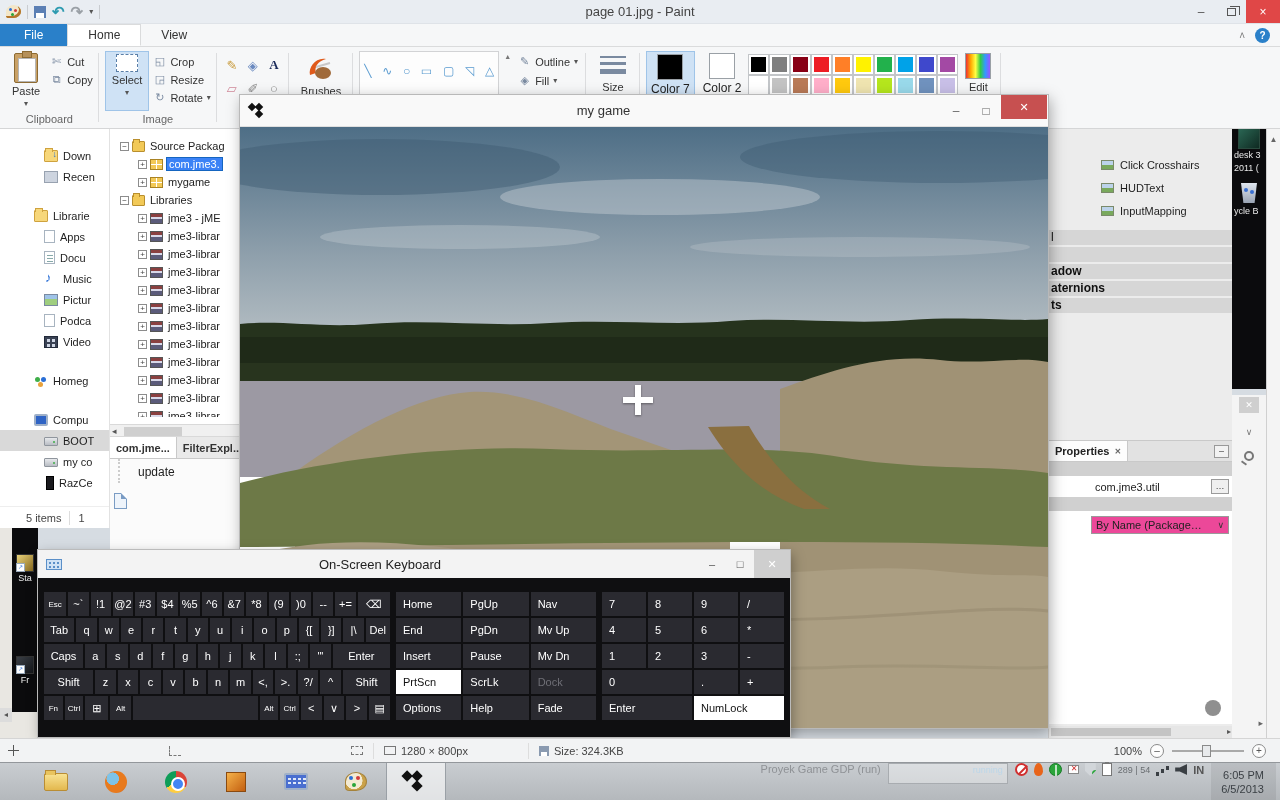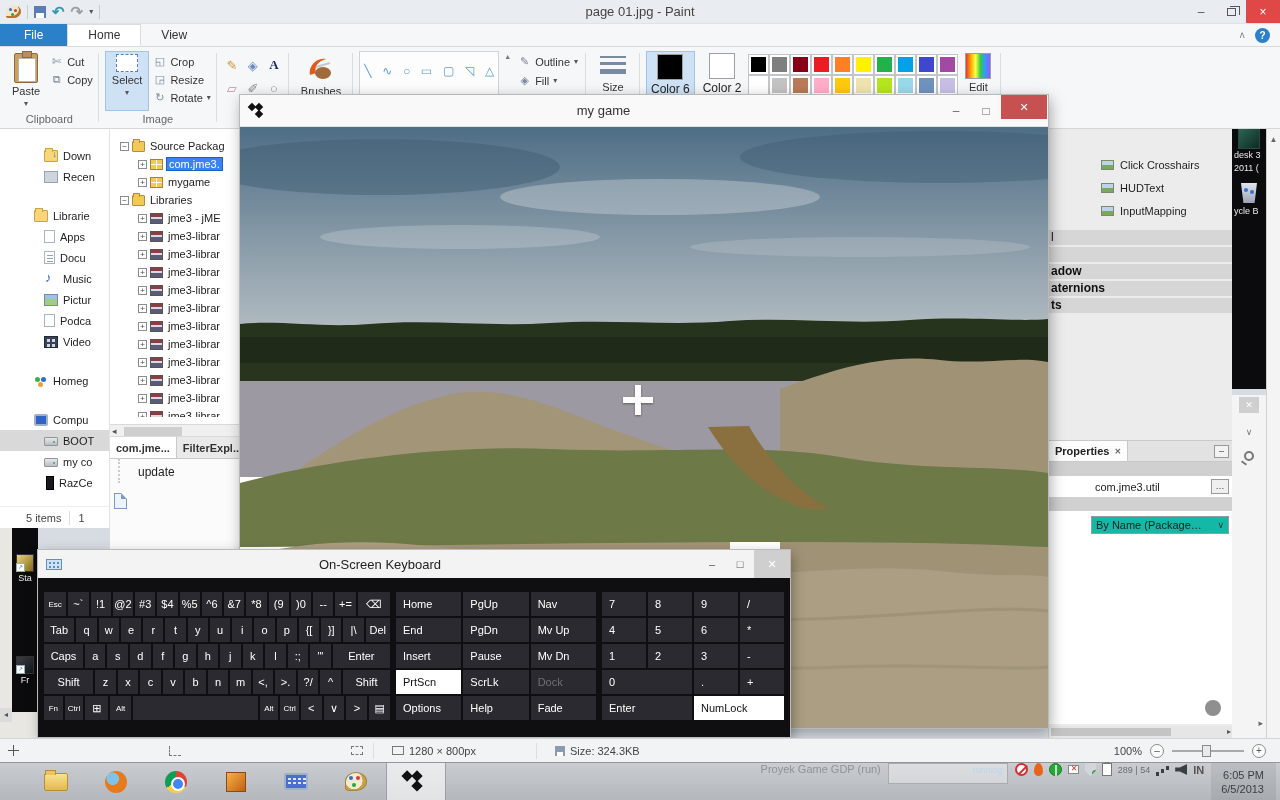--- a/index.html
+++ b/index.html
@@ -139,21 +139,21 @@
   .frag-row.thin { font-weight:normal; }
   .props-tabbar { position:absolute; left:0; top:311px; width:184px; height:22px; background:#e2e2e2; border-top:1px solid #c9c9c9; border-bottom:1px solid #c9c9c9; display:flex; align-items:stretch; }
   .props-tab { background:#fdfdfd; border-right:1px solid #c9c9c9; padding:0 6px; display:flex; align-items:center; gap:5px; font-weight:bold; color:#222; }
   .props-tab .x { font-size:8px; color:#666; }
   .props-min { margin-left:auto; margin-right:4px; align-self:center; width:15px; height:13px; border:1px solid #999; background:#f2f2f2; font-size:9px; line-height:11px; text-align:center; color:#444; }
   .props-body { position:absolute; left:0; top:333px; width:184px; height:262px; background:#fff; }
   .prow-gray { height:14px; background:#d0d0d0; }
   .prow { height:21px; display:flex; align-items:center; padding:0 4px 0 46px; gap:4px; }
   .prow .val { flex:1; }
   .pbtn { width:18px; height:15px; border:1px solid #9a9a9a; background:#efefef; font-size:9px; line-height:13px; text-align:center; color:#333; }
-  .pdrop { margin-left:42px; margin-right:4px; height:18px; border:1px solid #9a9a9a; background:#14b8a6; display:flex; align-items:center; padding:0 4px; gap:4px; }
+  .pdrop { margin-left:42px; margin-right:4px; height:18px; border:1px solid #9a9a9a; background:#ec4899; display:flex; align-items:center; padding:0 4px; gap:4px; }
   .pdrop .val { flex:1; white-space:nowrap; overflow:hidden; }
   .pdrop .v { color:#333; font-size:9px; }
   .gray-dot { position:absolute; right:12px; bottom:8px; width:16px; height:16px; border-radius:50%; background:#8f8f8f; }
   .nbr-hscroll { position:absolute; left:0; top:597px; width:184px; height:12px; background:#e6e6e6; }
   .nbr-hscroll .thumb { position:absolute; left:2px; top:2px; width:120px; height:8px; background:#c4c4c4; }
   .nbr-hscroll .arr { position:absolute; right:2px; top:0; font-size:8px; line-height:12px; color:#555; }
 
   
   #deskright { left:1232px; top:123px; width:34px; height:266px; background:#0b0b0d; color:#e8e8e8; font-size:9px; overflow:hidden; }
   .dr-app { width:22px; height:26px; margin:0 auto; background:linear-gradient(135deg,#2e6e5a,#0f2a22); border:1px solid #2a4a3e; }
@@ -212,21 +212,21 @@
   .pt-status { position:absolute; left:0; top:738px; width:1280px; height:24px; background:#f2f3f4; border-top:1px solid #d5d5d5; display:flex; align-items:center; font-size:11px; color:#444; z-index:30; }
   .st-ic-move { width:11px; height:11px; margin-left:8px; position:relative; }
   .st-ic-move::before{ content:""; position:absolute; left:5px; top:0; width:1px; height:11px; background:#555; }
   .st-ic-move::after{ content:""; position:absolute; left:0; top:5px; width:11px; height:1px; background:#555; }
   .st-sep { width:1px; height:16px; background:#ddd; margin:0 10px; }
   .st-ic-pos { width:12px; height:10px; border-left:1px dashed #777; border-bottom:1px dashed #777; margin-left:150px; }
   .st-ic-sel { width:12px; height:9px; border:1px dashed #777; margin-left:170px; }
   .st-ic-dim { width:12px; height:9px; border:1px solid #777; }
   .st-ic-save { width:10px; height:10px; background:#8a9ab0; position:relative; }
   .st-ic-save::after{ content:""; position:absolute; left:2px; bottom:0; width:6px; height:4px; background:#fff; }
-  .st-group { display:flex; align-items:center; gap:5px;margin-left:8px; }
+  .st-group { display:flex; align-items:center; gap:5px; }
   .st-zoom { margin-left:auto; display:flex; align-items:center; gap:8px; padding-right:14px; }
   .zbtn { width:14px; height:14px; border:1px solid #8a8a8a; border-radius:50%; text-align:center; line-height:12px; color:#555; background:#fdfdfd; font-size:10px; }
   .ztrack { width:72px; height:2px; background:#a9a9a9; position:relative; }
   .zthumb { position:absolute; left:30px; top:-5px; width:9px; height:12px; background:#e8eaec; border:1px solid #8a8a8a; }
 
   
   #taskbar { position:absolute; left:0; top:762px; width:1280px; height:38px; background:linear-gradient(#c9cdd1,#b4b8bc); border-top:1px solid #93979b; display:flex; align-items:center; z-index:40; font-size:11px; }
   .tb-apps { display:flex; align-items:stretch; height:100%; padding-left:26px; }
   .tb-app { width:60px; display:flex; align-items:center; justify-content:center; }
   .tb-app.active { background:rgba(255,255,255,.6); border-left:1px solid #9aa0a6; border-right:1px solid #9aa0a6; }
@@ -424,21 +424,21 @@
           <span class="cap">Size</span>
           <span class="dd">▾</span>
         </div>
       </div>
     </div>
 
     <div class="rgroup">
       <div class="rg-body">
         <div class="swatchbtn sel">
           <span class="sw-big" id="color1-swatch" style="background: rgb(0, 0, 0);"></span>
-          <span class="cap">Color 6</span>
+          <span class="cap">Color 7</span>
         </div>
         <div class="swatchbtn">
           <span class="sw-big" id="color2-swatch" style="background: rgb(255, 255, 255);"></span>
           <span class="cap">Color 2</span>
         </div>
         <div class="pal" id="palette">
             <div class="c" style="background: rgb(0, 0, 0);"></div>
             <div class="c" style="background: rgb(127, 127, 127);"></div>
             <div class="c" style="background: rgb(136, 0, 21);"></div>
             <div class="c" style="background: rgb(237, 28, 36);"></div>

